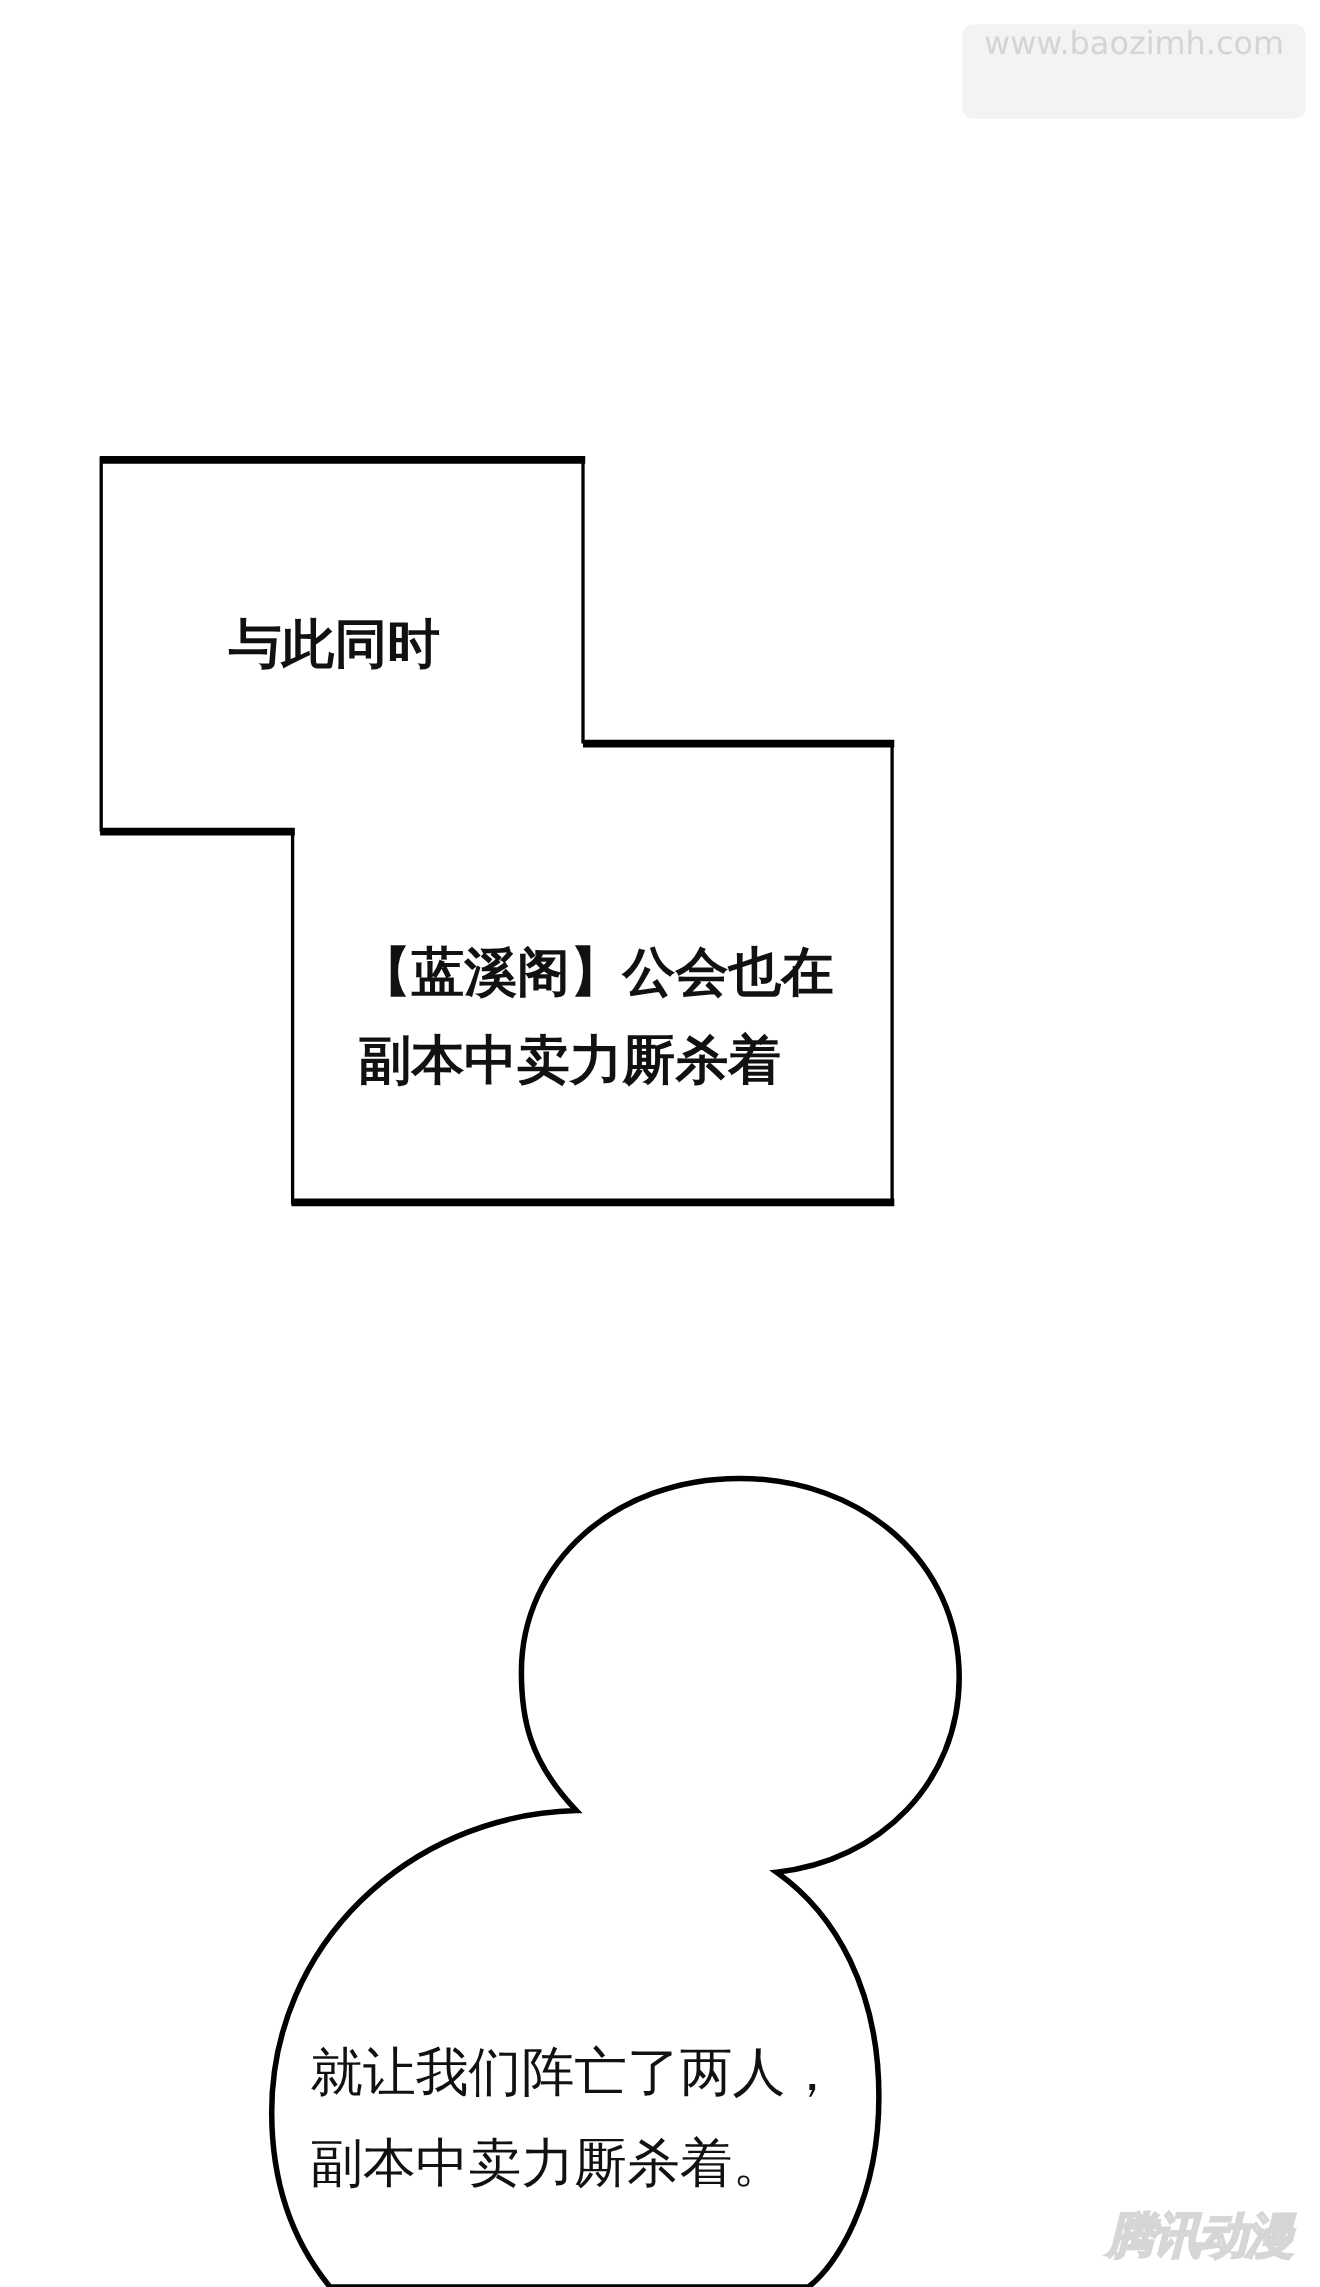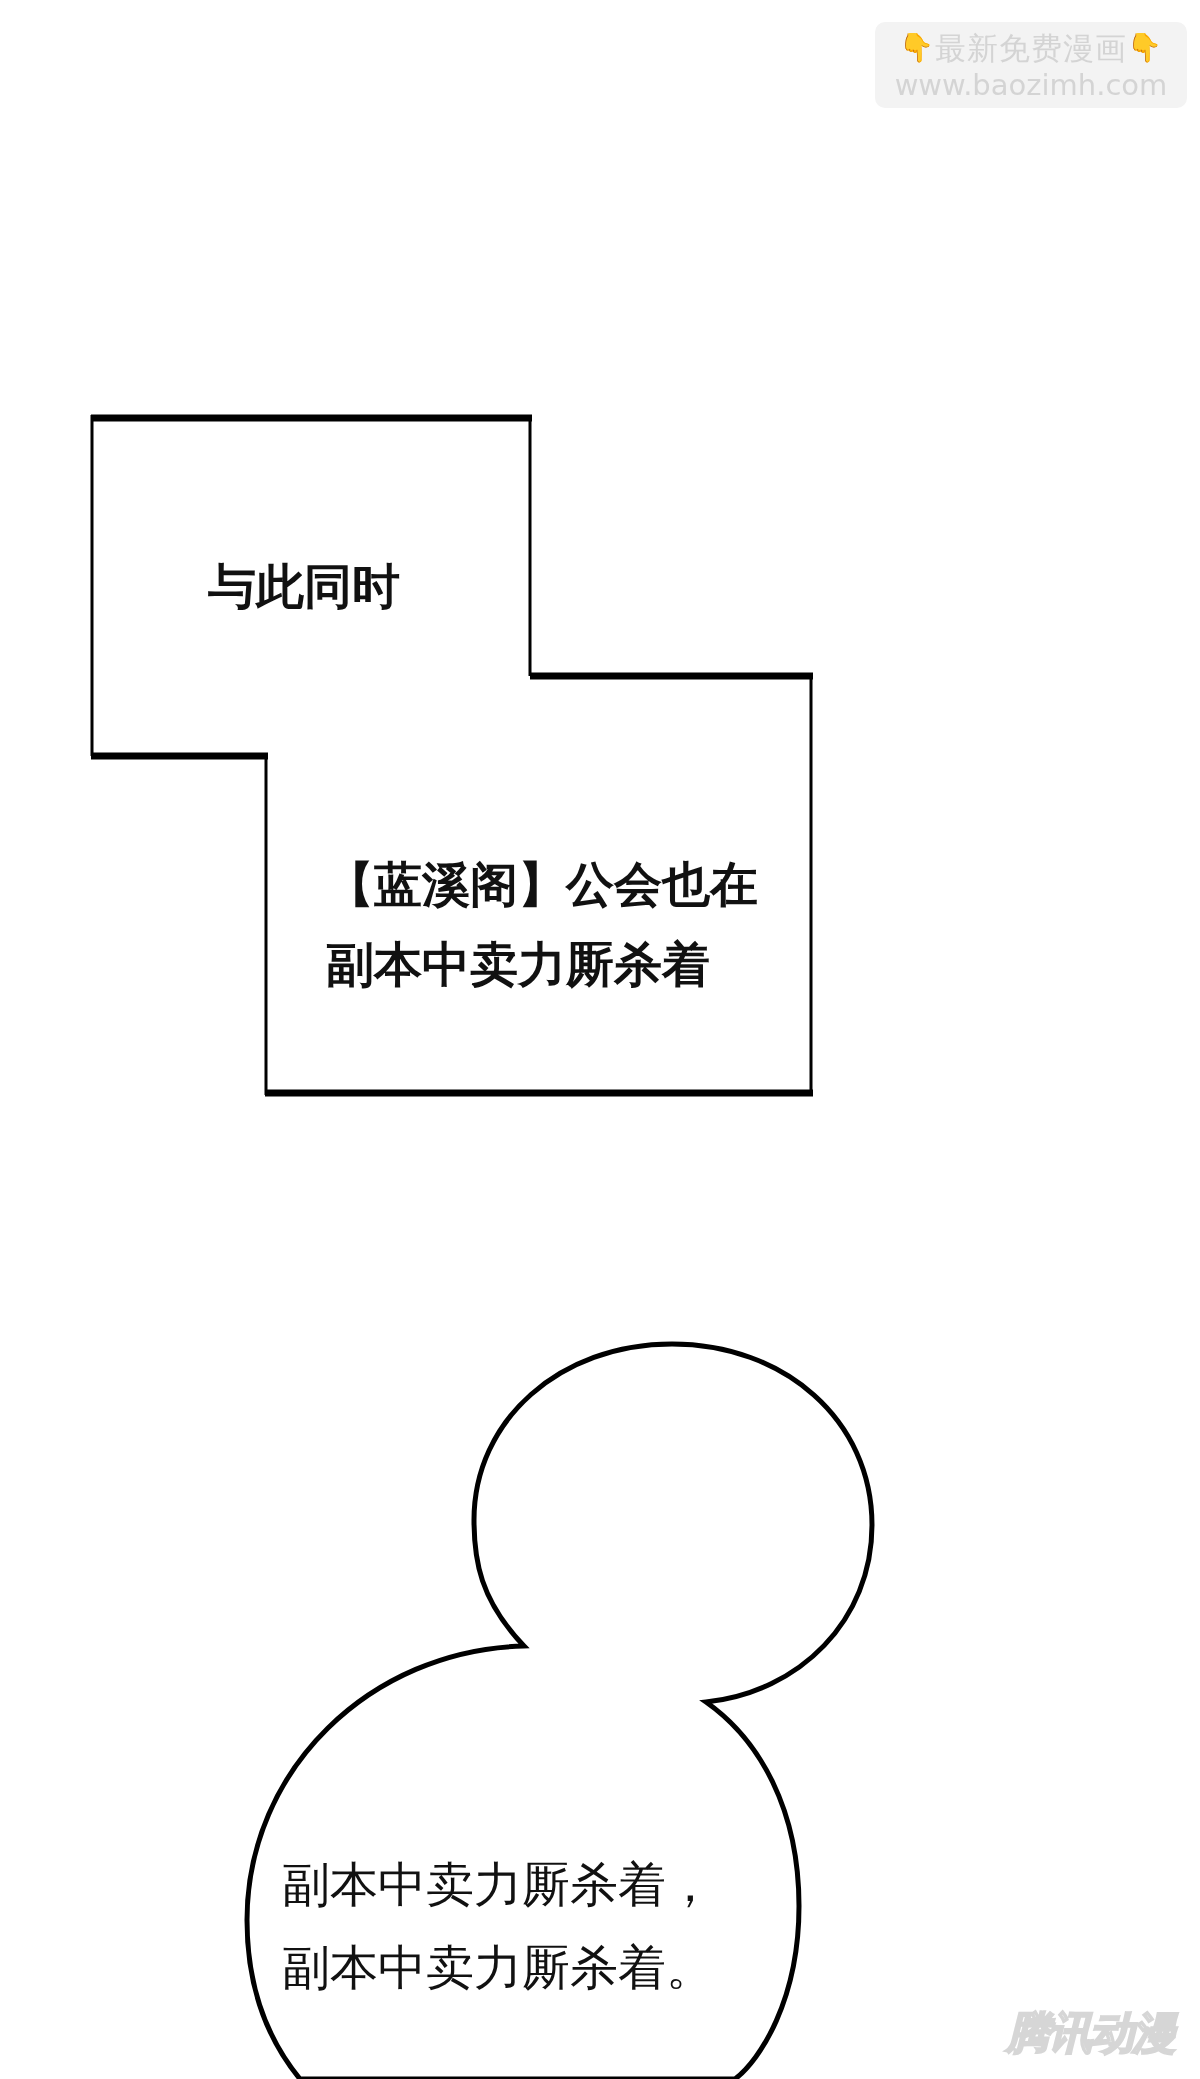--- a/index.html
+++ b/index.html
@@ -57,30 +57,27 @@
                C 872 1620, 800 1692, 706 1702
                C 760 1740, 799 1810, 799 1906
                C 799 2000, 760 2060, 735 2079
                L 300 2079
                C 268 2040, 247 1990, 247 1920
                C 247 1770, 370 1650, 524 1646 Z" fill="#ffffff" stroke="#000" stroke-width="5" stroke-linejoin="miter"></path>
     </g>
   </svg>
 
   <div class="watermark">
-    <div class="wm-line1">
-      <span class="wm-hand">👇</span><span>最新免费漫画</span><span class="wm-hand">👇</span>
-    </div>
     <div class="wm-line2">www.baozimh.com</div>
   </div>
 
   <div class="caption" style="left:208px; top:546px;text-align:center;">与此同时</div>
 
   <div class="caption" style="left:326px; top:844px;">【蓝溪阁】公会也在</div>
   <div class="caption" style="left:326px; top:924px;">副本中卖力厮杀着</div>
 
 
-  <div class="speech" style="left:282px; top:1843px; font-size:48px;">副本中卖力厮杀着，</div>
+  <div class="speech" style="left:282px; top:1843px; font-size:48px;">就让我们阵亡了两人，</div>
   <div class="speech" style="left:282px; top:1926px; font-size:48px;">副本中卖力厮杀着。</div>
 
   <div class="logo">腾讯动漫</div>
 
 </div>
 
 </body></html>

